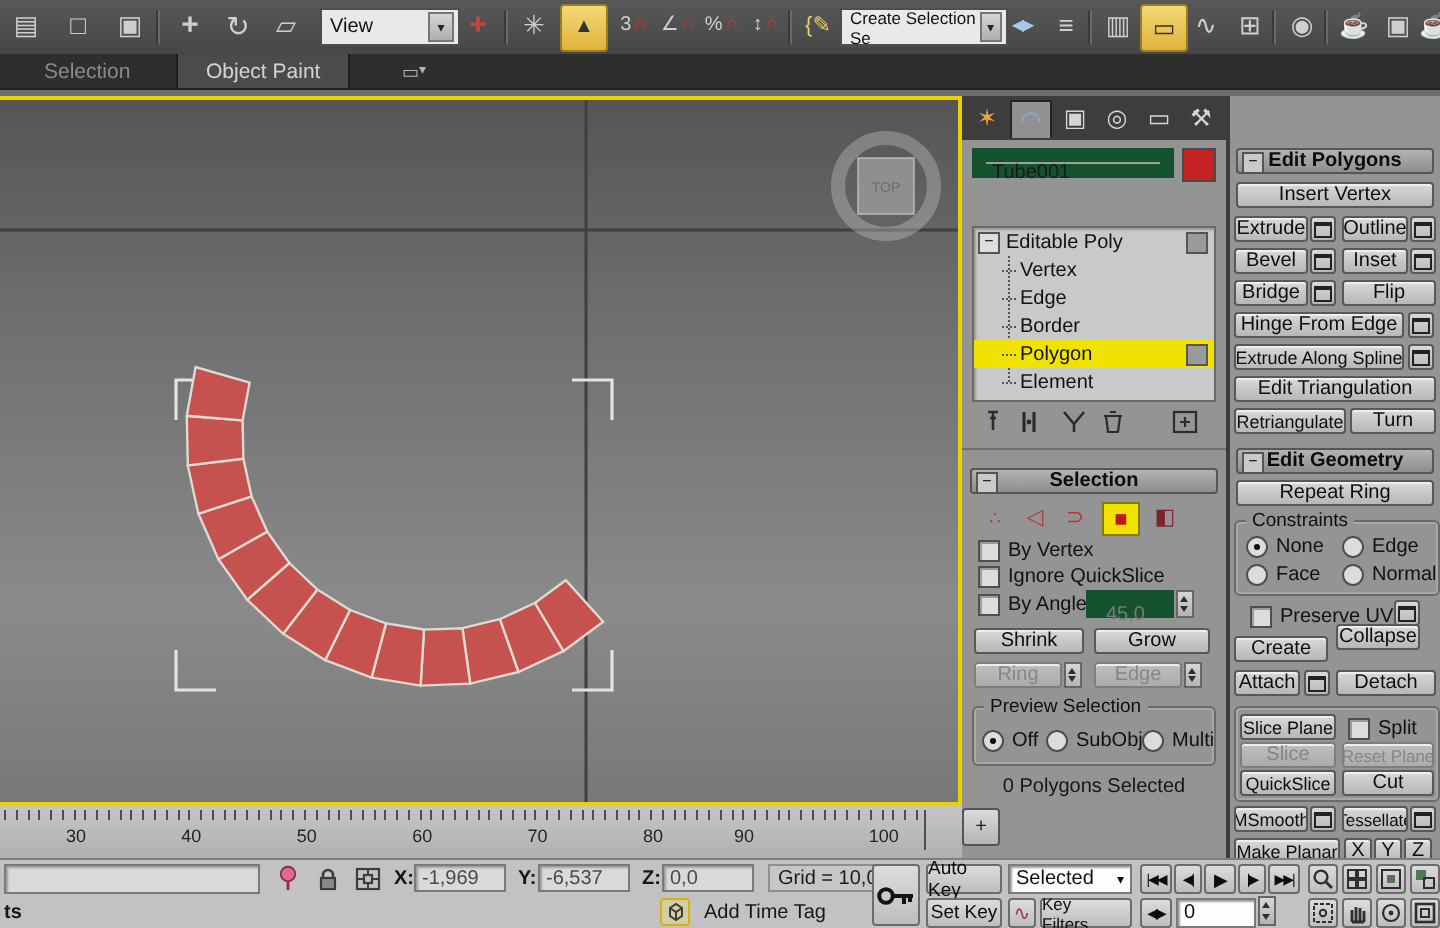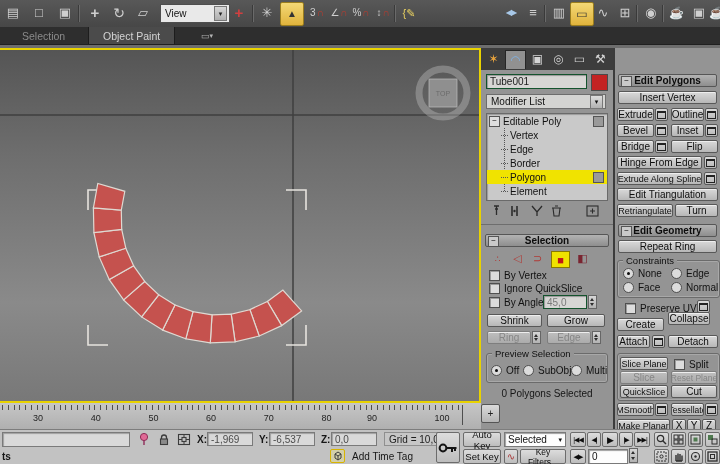--- a/index.html
+++ b/index.html
@@ -28,22 +28,22 @@
   
   .viewport{position:absolute;left:0;top:48px;width:481px;height:355px;box-sizing:border-box;
             border:2px solid #e8d200;border-left:none;
             background:linear-gradient(#555 0%,#6e6e6e 30%,#8a8a8a 72%,#787878 100%);}
   
   .cp{position:absolute;left:481px;top:48px;width:132px;height:381px;background:#949494;}
   .cp2{position:absolute;left:613px;top:48px;width:107px;height:381px;background:#949494;border-left:2px solid #3c3c3c;box-sizing:border-box;}
   .cptabs{position:absolute;left:0;top:0;width:132px;height:22px;background:#3d3d3d;display:flex;align-items:center;padding-left:3px;gap:2px;}
   .cpt{width:19px;height:18px;display:flex;align-items:center;justify-content:center;font-size:12px;color:#d5d5d5;}
   .cpt.active{background:#919191;border:1px solid #262626;border-bottom:none;color:#7fb2e5;}
-  .fld{position:absolute;background:#d7d6d4;border:1px solid #14532d;box-shadow:inset 1px 1px 1px #969696;
-       display:flex;align-items:center;padding:0 3px;font-size:10px;color:#1a1a1a;box-sizing:border-box;}
+  .fld{position:absolute;background:#d7d6d4;border:7px solid #14532d;box-shadow:inset 1px 1px 1px #969696;
+       display:flex;align-items:flex-start;padding:0 3px;font-size:10px;color:#1a1a1a;box-sizing:border-box;}
   .swatch{position:absolute;border:1px solid #4a4a4a;}
   .ddl{position:absolute;background:#d4d4d2;border:1px solid #6d6d6d;display:flex;align-items:center;
        justify-content:space-between;padding:0 2px 0 4px;font-size:10px;box-sizing:border-box;}
   .ddl .arr{width:11px;height:12px;background:linear-gradient(#dcdcdc,#b2b2b2);border:1px solid #777;
             font-size:7px;display:flex;align-items:center;justify-content:center;}
   .stack{position:absolute;background:#c9c9c9;border:1px solid #6a6a6a;box-shadow:inset 1px 1px 1px #9a9a9a;overflow:hidden;}
   .srow{position:relative;height:14px;display:flex;align-items:center;font-size:10px;color:#101010;}
   .srow.sel{background:#f0e300;}
   .pmbox{width:9px;height:9px;background:#dedede;border:1px solid #555;font-size:8px;line-height:7px;
          text-align:center;margin:0 3px 0 2px;color:#111;}
@@ -82,21 +82,21 @@
   .tick{position:absolute;top:2px;width:1px;height:5px;background:#4e4e4e;}
   .tnum{position:absolute;top:10px;transform:translateX(-50%);font-size:9px;color:#242424;}
   .tbplus{position:absolute;left:481px;top:404px;width:17px;height:17px;background:linear-gradient(#dadada,#b5b5b5);
           border:1px solid #555;border-radius:2px;display:flex;align-items:center;justify-content:center;font-size:10px;color:#222;}
   
   .statusbar{position:absolute;left:0;top:429px;width:720px;height:35px;background:#c2c2c2;border-top:1px solid #7d7d7d;}
   .sb-fld{position:absolute;background:#d9d9d9;border:1px solid #7a7a7a;box-shadow:inset 1px 1px 1px #9f9f9f;
           display:flex;align-items:center;padding:0 3px;font-size:10px;color:#4a4a4a;box-sizing:border-box;}
   .sb-lbl{position:absolute;font-size:10px;color:#161616;font-weight:bold;}
   .sb-btn{position:absolute;background:linear-gradient(#dcdcdc,#bdbdbd);border:1px solid #6c6c6c;border-radius:2px;
-          display:flex;align-items:center;justify-content:center;font-size:10px;color:#0d0d0d;box-sizing:border-box;text-align:center;}
+          display:flex;align-items:center;justify-content:center;font-size:10px;color:#0d0d0d;box-sizing:border-box;}
   .pb{font-size:7px;letter-spacing:-1px;}
   .flatbox{position:absolute;border:1px solid #8f8f8f;display:flex;align-items:center;padding:0 4px;font-size:10px;color:#1c1c1c;box-sizing:border-box;background:#c6c6c6;}
   .hlico{border:1px solid #d8b400 !important;background:#d3cfa9 !important;}
   svg{display:block;}
 </style>
 </head>
 <body>
 
 <div id="root">
 
@@ -127,20 +127,24 @@
     <span class="tbi" style="left:350px">
         <span class="gsm">%</span>
         <span class="mag">∩</span>
       </span>
     <span class="tbi" style="left:372px">
         <span class="gsm">↕</span>
         <span class="mag">∩</span>
       </span>
     <span class="tbdiv" style="left:394px"></span>
     <span class="tbi" style="left:398px;font-size:11px;color:#e8d060">{✎</span>
+    <div class="tbsel" style="left:420px;width:76px;font-size:8.5px">
+      <span>Create Selection Se</span>
+      <span class="arr">▾</span>
+    </div>
     <span class="tbi" style="left:500px;font-size:8px;color:#a8c8e8;letter-spacing:-1px">◀▶</span>
     <span class="tbi" style="left:522px">≡</span>
     <span class="tbdiv" style="left:544px"></span>
     <span class="tbi" style="left:548px">▥</span>
     <span class="tbi hl" style="left:570px;font-size:12px">▭</span>
     <span class="tbi" style="left:592px">∿</span>
     <span class="tbi" style="left:614px">⊞</span>
     <span class="tbdiv" style="left:636px"></span>
     <span class="tbi" style="left:640px">◉</span>
     <span class="tbdiv" style="left:662px"></span>
@@ -194,24 +198,20 @@
       <span class="cpt">◎</span>
       <span class="cpt">▭</span>
       <span class="cpt">⚒</span>
     </div>
 
     <div class="fld" style="left:5px;top:26px;width:101px;height:15px">
       <span>Tube001</span>
     </div>
     <div class="swatch" style="left:110px;top:26px;width:15px;height:15px;background:#c32222"></div>
 
-    <div class="ddl" style="left:5px;top:46px;width:120px;height:15px">
-      <span>Modifier List</span>
-      <span class="arr">▾</span>
-    </div>
 
     <div class="stack" style="left:5px;top:65px;width:120px;height:86px">
       <div class="vline" style="top:14px;height:63px"></div>
       <div class="srow">
         <span class="pmbox">−</span>
         <span class="lb">Editable Poly</span>
         <span class="graysq"></span>
       </div>
       <div class="srow">
           <span class="twig"></span>

